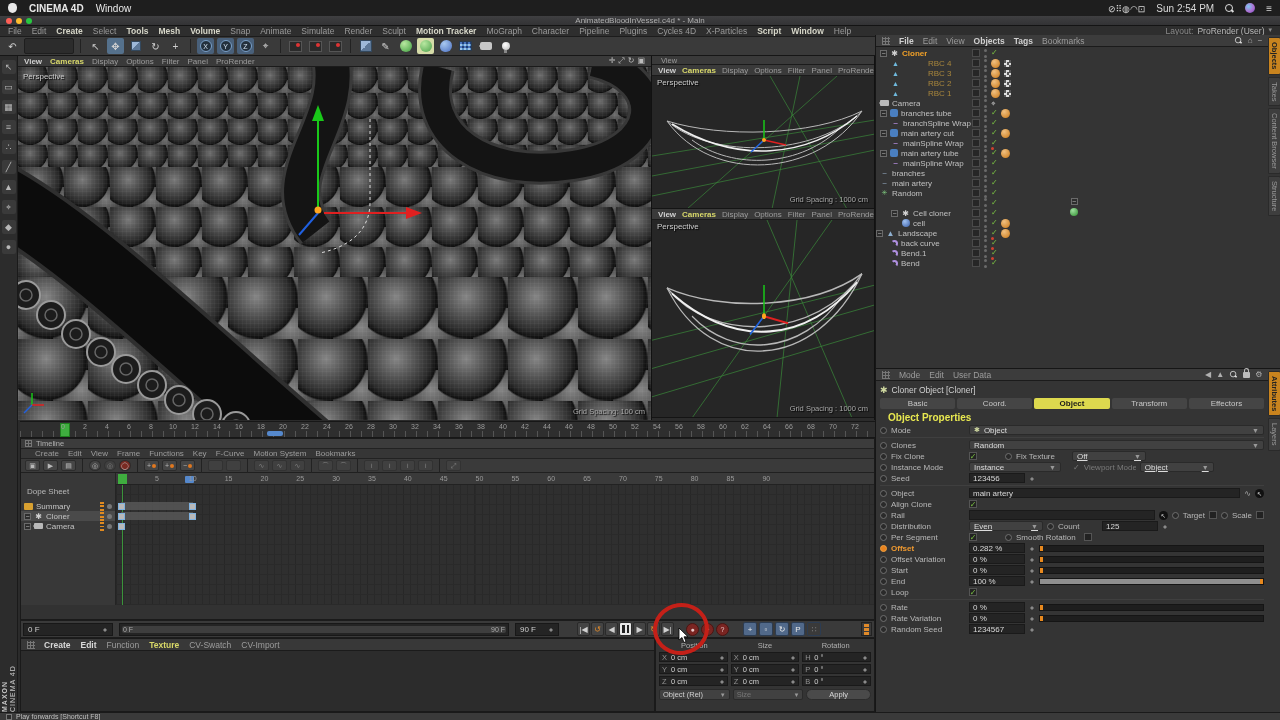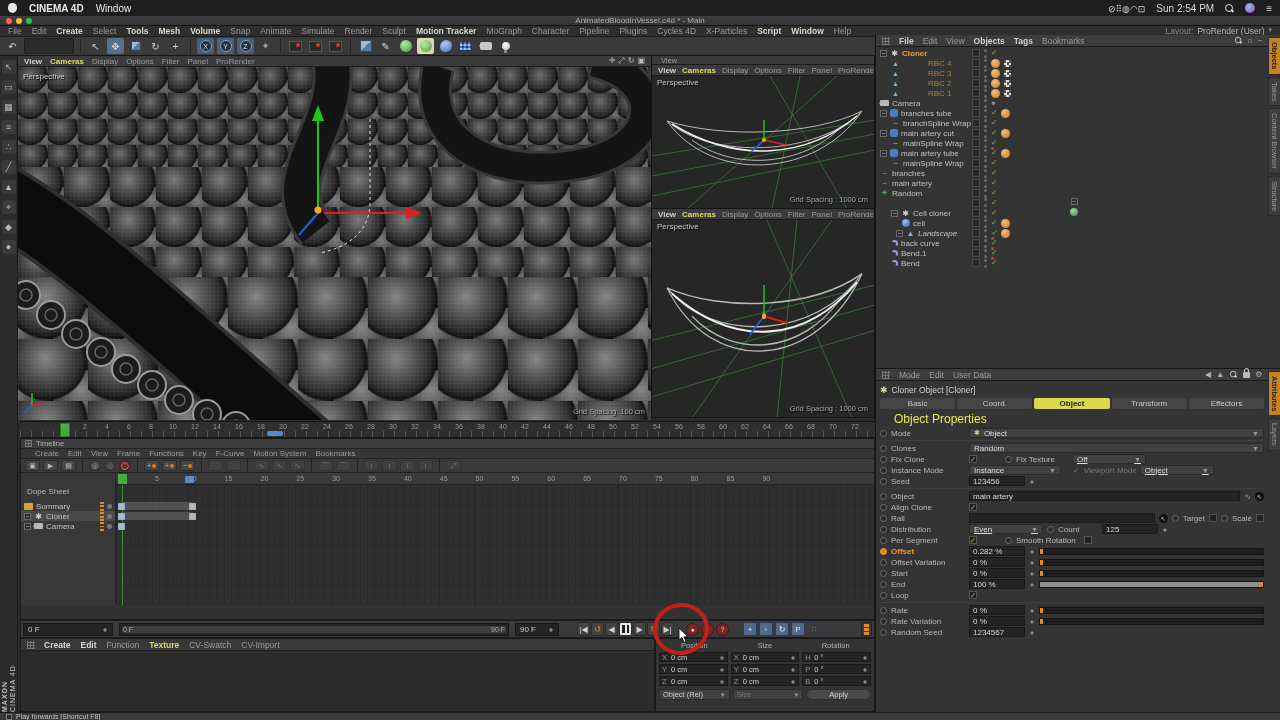--- a/index.html
+++ b/index.html
@@ -142,21 +142,21 @@
   .vtab { writing-mode:vertical-rl; font-size:7.5px; color:#9a9a9a; background:#3e3e3e; border:1px solid #2a2a2a; padding:4px 1px; border-radius:0 2px 2px 0; }
   .vtab.active { background:#c8831e; color:#222; font-weight:bold; }
 
   
   #attrs { position:absolute; left:875px; top:368px; width:405px; height:344px; background:#343434; border-left:1px solid #161616; border-top:1px solid #161616; }
   #attrs-body { position:absolute; left:0; top:13px; right:12px; bottom:0; padding:2px 4px; }
   .attr-title { display:flex; align-items:center; gap:4px; font-size:8.5px; color:#d0d0d0; height:12px; }
   .attr-tabs { display:flex; gap:2px; margin:2px 0; }
   .atab { flex:1; text-align:center; background:#454545; color:#c8c8c8; font-size:8px; padding:1px 0; border-radius:2px; }
   .atab.active { background:#ddd94e; color:#1a1a1a; font-weight:bold; }
-  .asection { color:#e8e850; font-weight:normal; font-size:12px; margin:3px 14px 2px; }
+  .asection { color:#e8e850; font-weight:bold; font-size:10px; margin:3px 8px 2px; }
   .arow { display:flex; align-items:center; gap:4px; height:10px; margin-bottom:1px; font-size:8px; color:#b8b8b8; }
   .adot { width:7px; height:7px; border:1px solid #6f6f6f; border-radius:50%; flex:0 0 auto; background:#2a2a2a; }
   .adot.keyed { background:#e8821e; border-color:#f0a040; }
   .albl { width:74px; flex:0 0 auto; white-space:nowrap; overflow:hidden; }
   .albl.keyed { color:#f09a30; font-weight:bold; }
   .albl.dim, .dim2 { color:#7a7a7a; }
   .addk { flex:1; background:#414141; border:1px solid #2a2a2a; border-radius:2px; height:10px; display:flex; align-items:center; padding:0 4px; gap:4px; color:#dcdcdc; }
   .addk .arr { margin-left:auto; color:#999; font-size:7px; }
   .addk.small { flex:0 0 74px;text-decoration:underline; }
   .addk.mid { flex:0 0 92px;text-align:right; }
@@ -771,21 +771,21 @@
           <span class="om-icon gi-sphereb"></span>
           <span class="om-name">cell</span>
           <span class="om-cols">
             <span class="om-box"></span>
             <span class="om-dots"></span>
             <span class="om-check">✓</span>
 
             <span class="tagic tag-mat"></span>
 
           </span>
-        </div><div class="om-row" style="padding-left: 20px; font-style: italic;">
+        </div><div class="om-row" style="padding-left: 0;">
           <span class="om-exp"></span>
           <span class="om-icon gi-landscape"></span>
           <span class="om-name">Landscape</span>
           <span class="om-cols">
             <span class="om-box"></span>
             <span class="om-dots"></span>
             <span class="om-check">✓</span>
 
             <span class="tagic tag-mat"></span>
 

